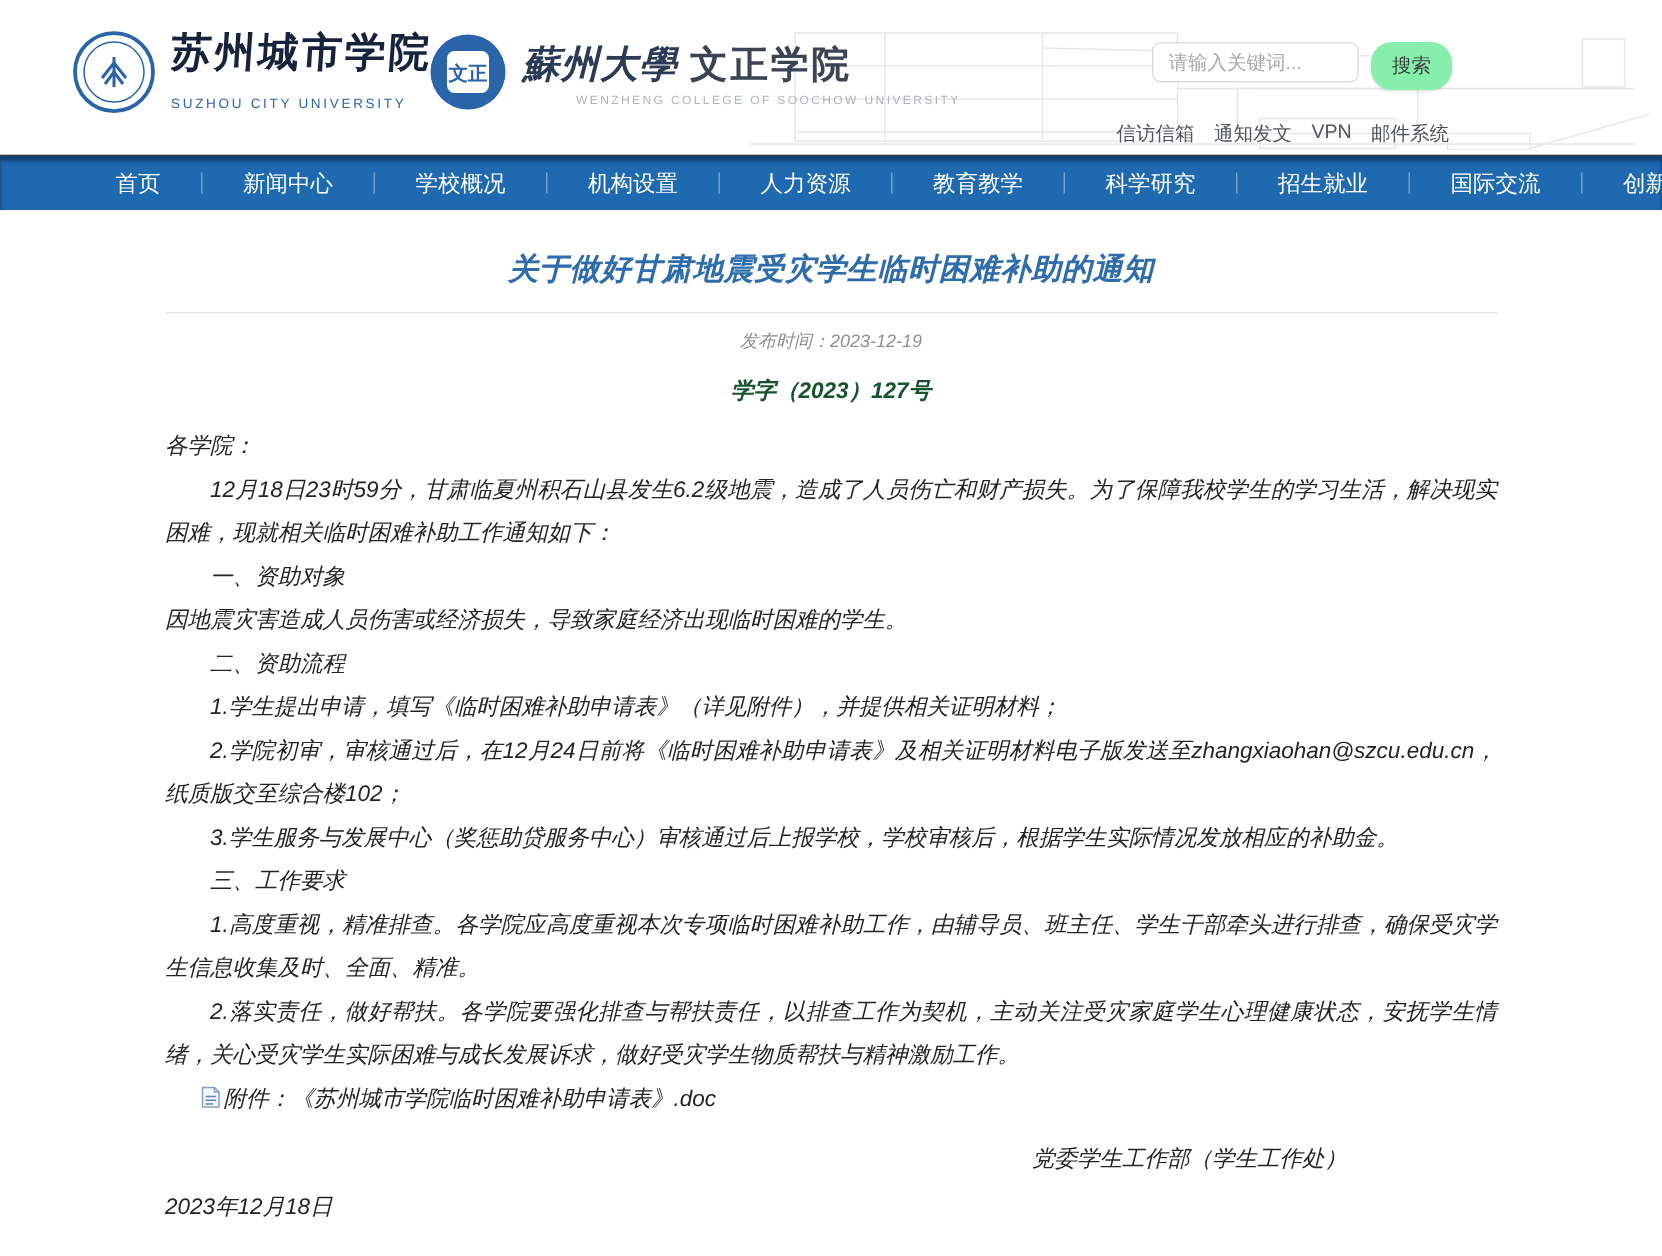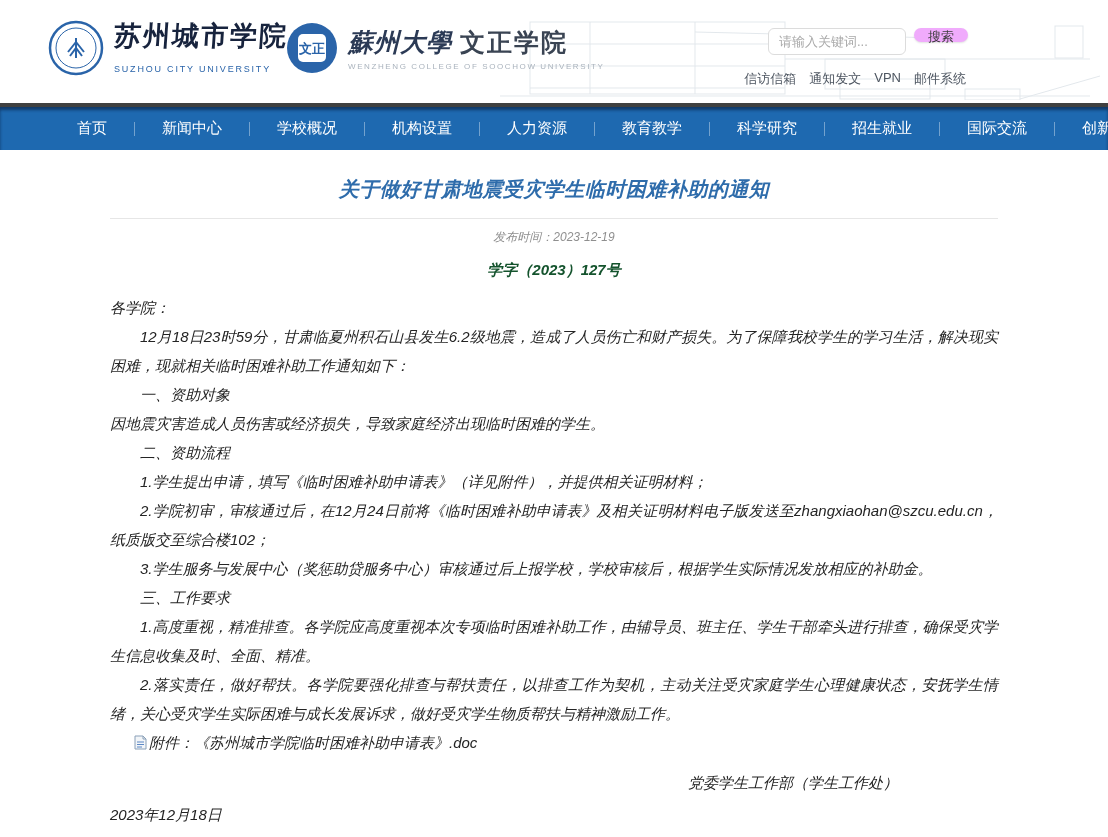--- a/index.html
+++ b/index.html
@@ -70,20 +70,21 @@
     margin-left: 8px;
     letter-spacing: 2px;
     font-family: "Liberation Sans", sans-serif;
   }
   .college-en {
     font-size: 8px;
     color: #aab3bd;
     letter-spacing: 1.6px;
     margin-top: 3px;
     white-space: nowrap;
+    margin-left: 36px;
   }
 
   .search-area {
     position: absolute;
     top: 28px; right: 140px;
     display: flex;
     align-items: flex-start;
     z-index: 2;
   }
   .search-input {
@@ -91,50 +92,50 @@
     border: 1px solid #dcdcdc;
     border-radius: 6px;
     background: #fff;
     font-size: 13px;
     padding: 0 10px;
     color: #555;
     outline: none;
   }
   .search-input::placeholder { color: #a9a9a9; }
   .search-btn {
-    height: 14px;
+    height: 32px;
     margin-left: 8px;
     padding: 0 14px;
     border: none;
     border-radius: 14px;
-    background: #f0abfc;
+    background: #86efac;
     color: #3c3c3c;
     font-size: 13px;
     cursor: pointer;
     box-shadow: 0 1px 2px rgba(0,0,0,.12);
   }
   .quick-links {
     position: absolute;
-    top: 70px; right: 142px;
+    top: 80px; right: 142px;
     display: flex;
     gap: 13px;
     z-index: 2;
   }
   .quick-links a {
     font-size: 13px;
     color: #4d5560;
     text-decoration: none;
     white-space: nowrap;
   }
 
   
   .navbar {
-    height: 47px;
+    height: 37px;
     background: #1e69b0;
-    border-top: 4px solid #404040;
+    border-top: 1px solid #404040;
     box-shadow: inset 0 3px 3px rgba(3,12,35,.5);
     display: flex;
     align-items: center;
     padding-left: 50px;
   }
   .navbar a {
     color: #fff;
     font-size: 15px;
     text-decoration: none;
     padding: 0 27px;

